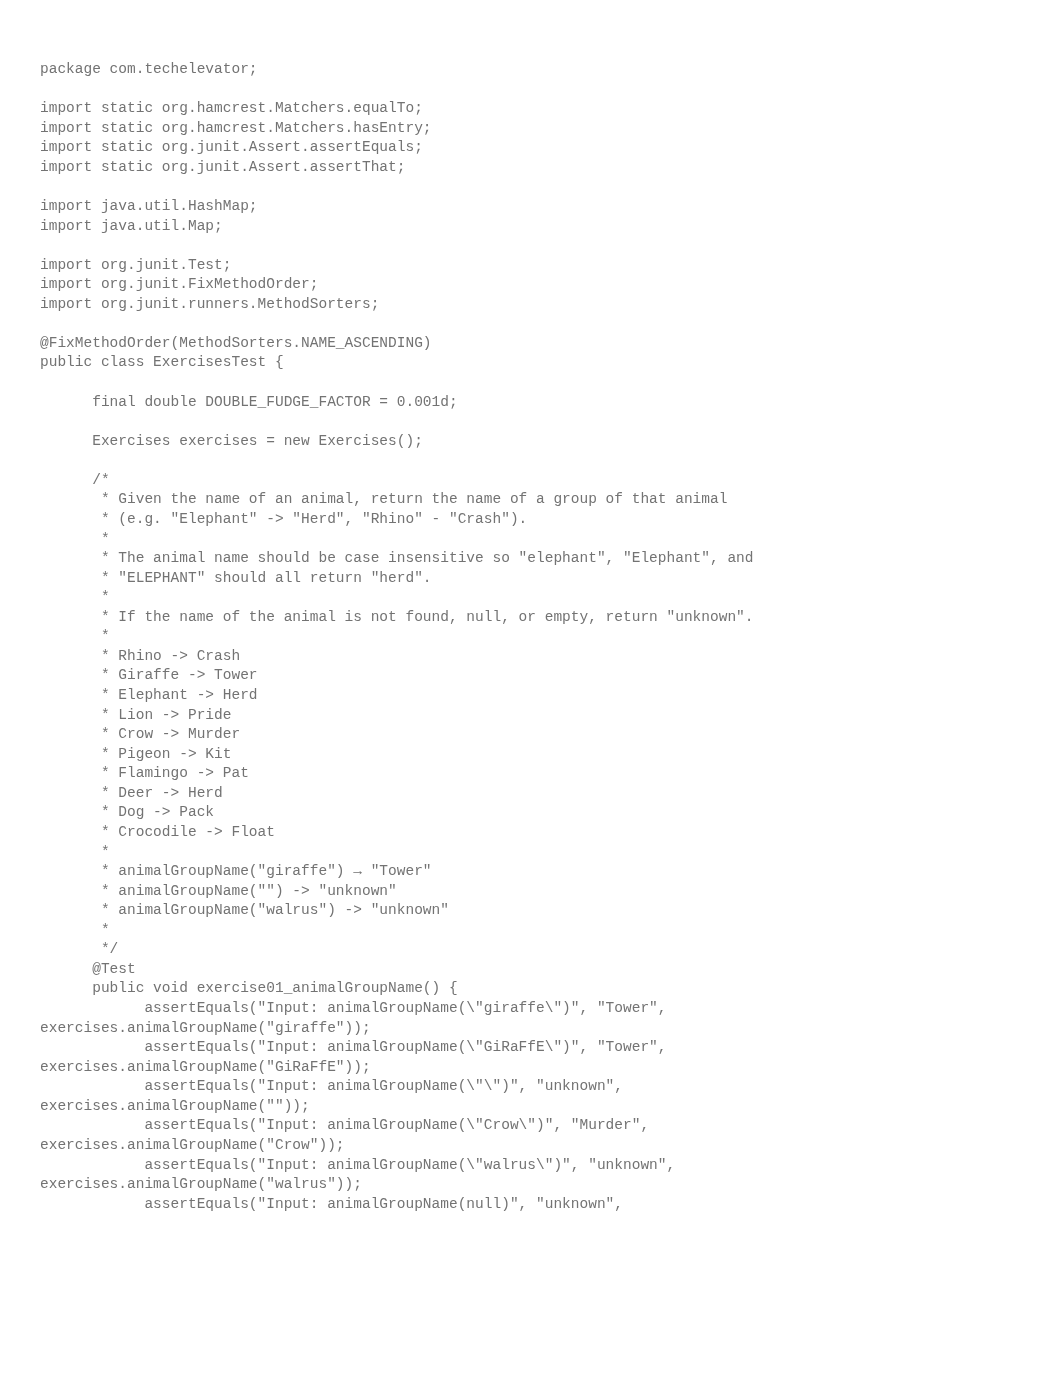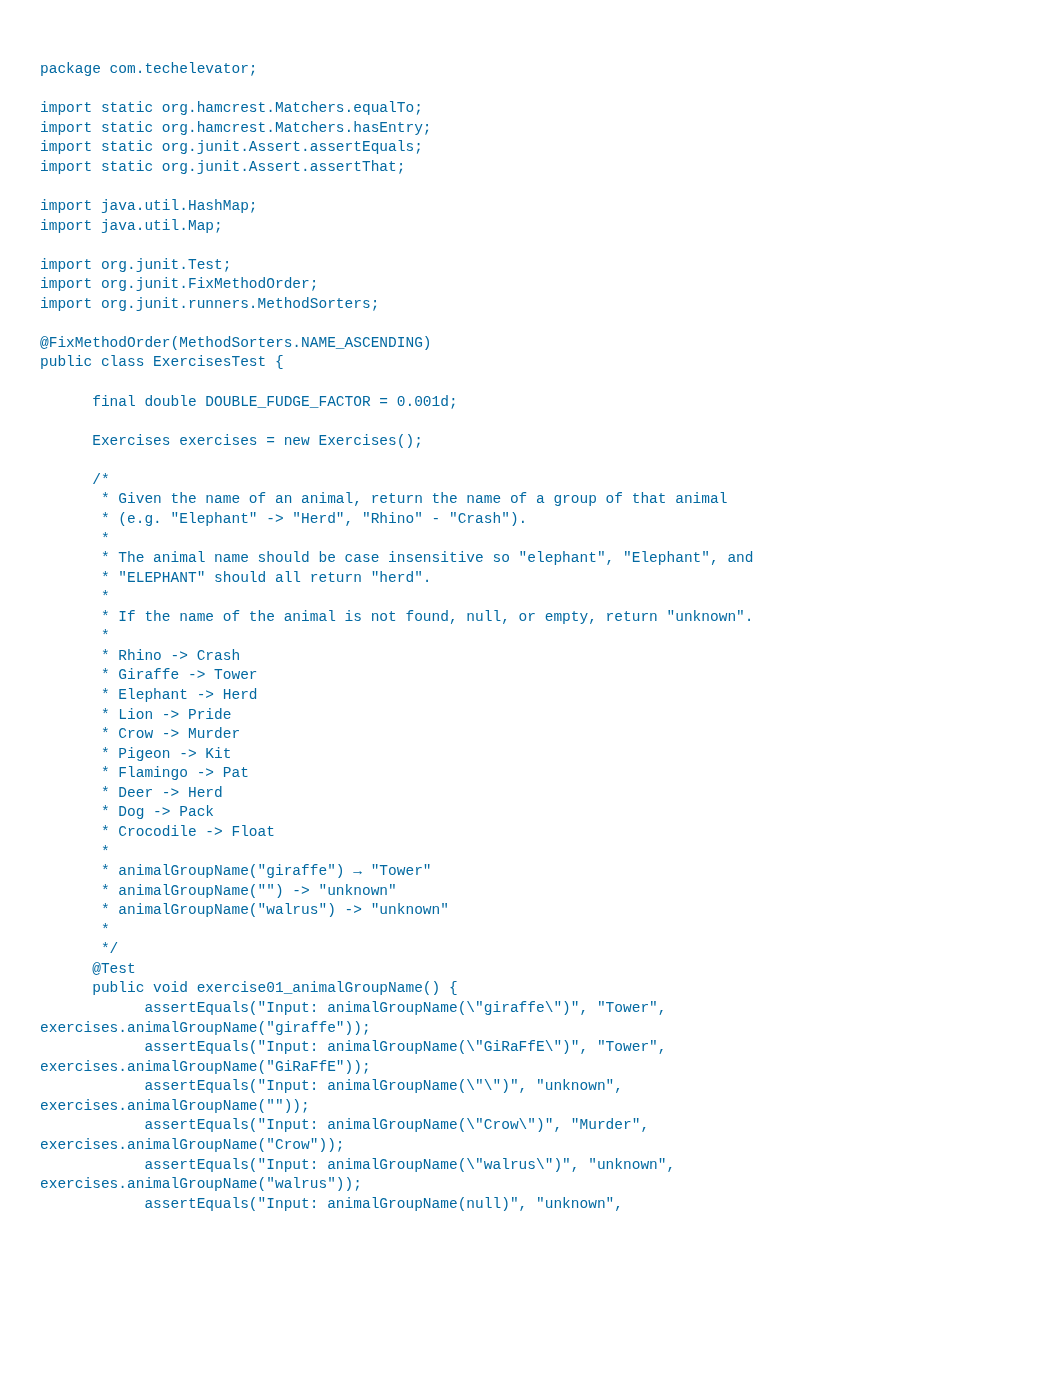--- a/index.html
+++ b/index.html
@@ -7,21 +7,21 @@
     padding: 0;
     background: #ffffff;
     width: 1062px;
   }
   .page {
     background: #ffffff;
     padding: 60px 40px 40px 40px;
     font-family: "Courier New", Courier, monospace;
     font-size: 14.5px;
     line-height: 1.35;
-    color: #0369a1;
+    color: #737373;
     white-space: pre;
     box-sizing: border-box;
     width: 1062px;
     min-height: 1377px;
   }
 </style>
 </head>
 <body>
 
 <div class="page"><span>package com.techelevator;

